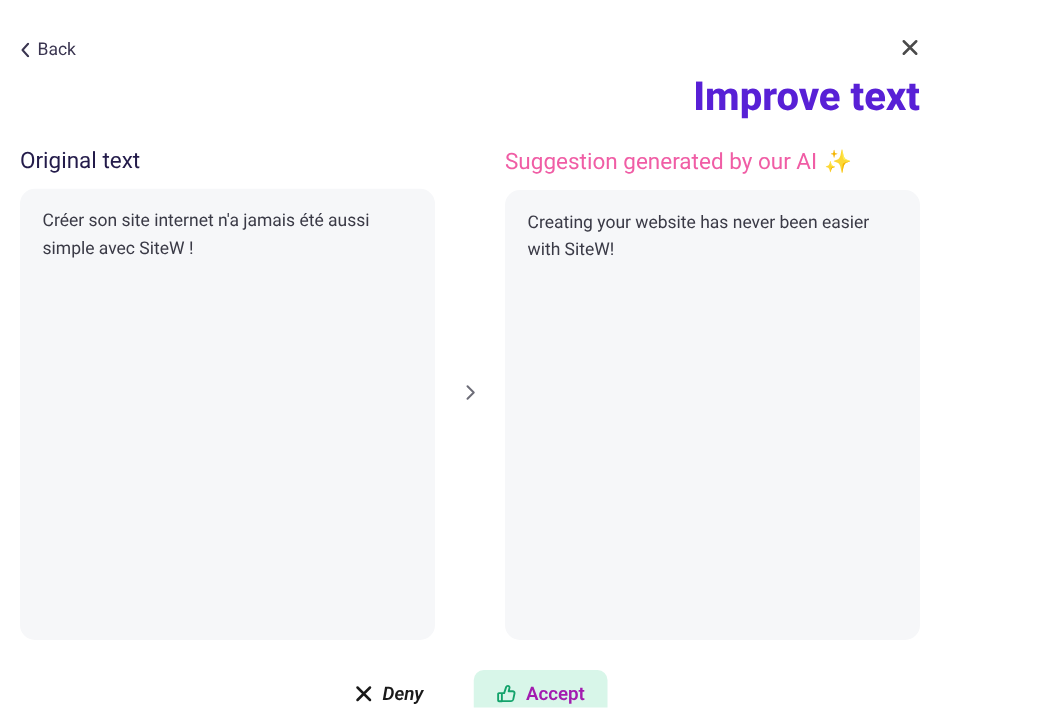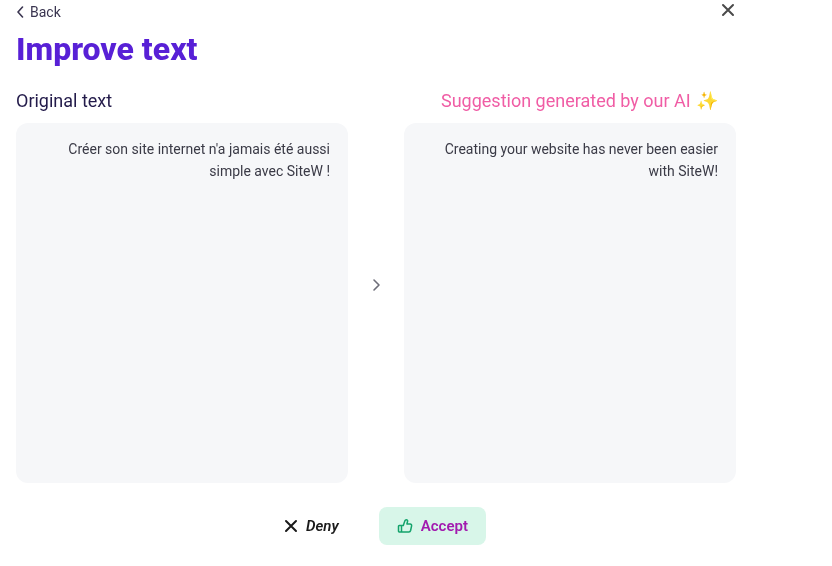--- a/index.html
+++ b/index.html
@@ -9,21 +9,21 @@
     width: 832px;
     height: 566px;
     font-family: -apple-system, BlinkMacSystemFont, "Segoe UI", Roboto, Arial, sans-serif;
     background: #fff;
     color: #1a1633;
   }
   .container {
     position: relative;
     width: 752px;
     height: 566px;
-    padding: 0 16px 0 16px;
+    padding: 28px 16px 0 16px;
   }
   .top-bar {
     display: flex;
     align-items: center;
     justify-content: space-between;
     height: 24px;
   }
   .back {
     display: flex;
     align-items: center;
@@ -31,21 +31,21 @@
     font-size: 14px;
     color: #3a3550;
     cursor: pointer;
   }
   .back svg { display: block; }
   .close {
     cursor: pointer;
     color: #4a4a4a;
   }
   .title {
-    text-align: left;
+    text-align: right;
     font-size: 32px;
     font-weight: 800;
     color: #5820d6;
     margin: 6px 0 22px 0;
   }
   .columns {
     display: flex;
     align-items: stretch;
     gap: 14px;
   }
@@ -53,31 +53,30 @@
     flex: 1;
     display: flex;
     flex-direction: column;
   }
   .col-heading {
     font-size: 18px;
     font-weight: 400;
     margin: 0 0 12px 0;
   }
   .col-heading.original { color: #231b4a; }
-  .col-heading.suggestion { color: #f05da5; display:flex; align-items:center; gap:6px;margin-left:37px; }
+  .col-heading.suggestion { color: #f05da5; display:flex; align-items:center; gap:6px; }
   .panel {
     flex: 1;
     background: #f6f7f9;
     border-radius: 12px;
     padding: 16px 18px;
     font-size: 14px;
     line-height: 1.55;
     color: #3a3a46;
     min-height: 360px;
-    text-align: right;
   }
   .arrow-mid {
     display: flex;
     align-items: center;
     justify-content: center;
     width: 28px;
     color: #6d6d78;
   }
   .footer {
     display: flex;

